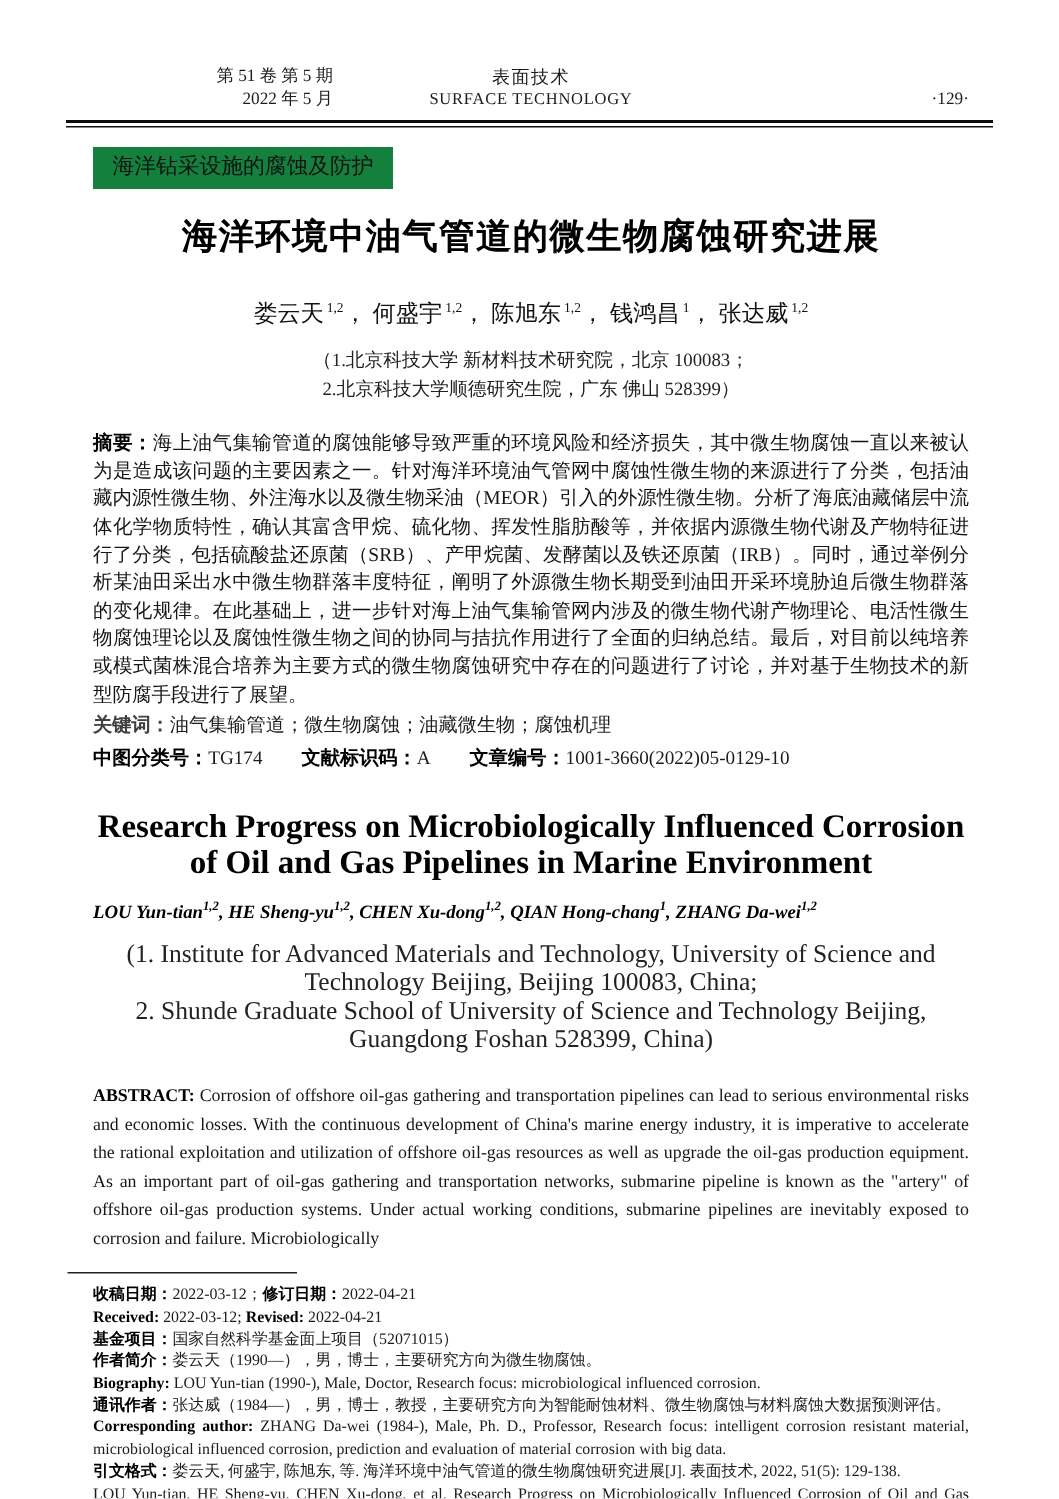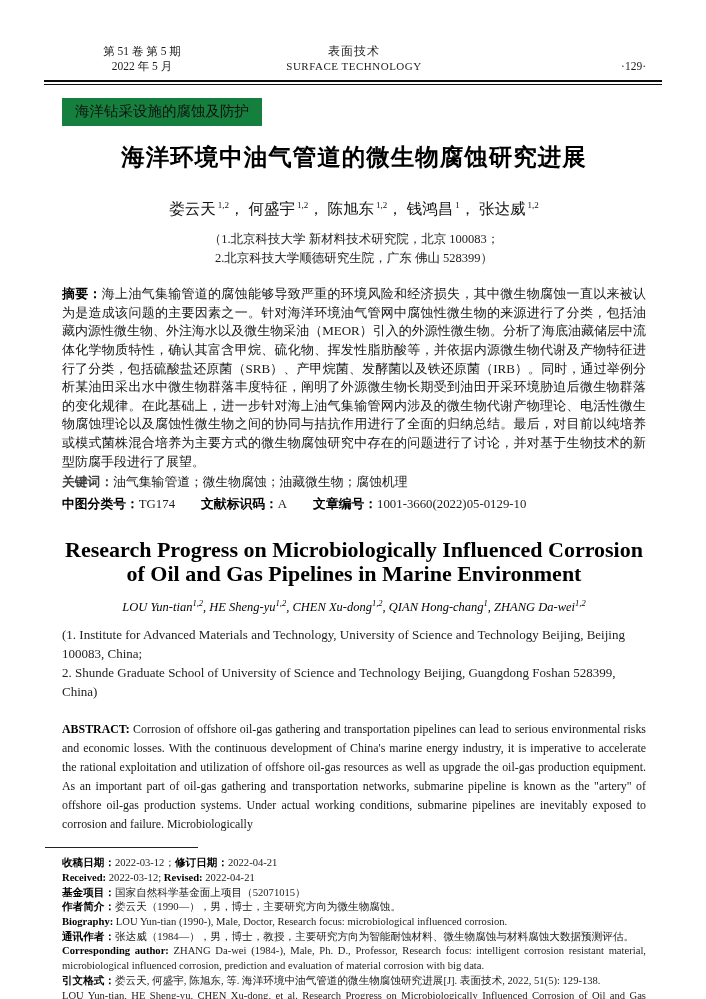--- a/index.html
+++ b/index.html
@@ -9,21 +9,21 @@
     margin:0 auto;
     background:#ffffff;
     color:#1c1c1c;
     font-family:"Liberation Serif","DejaVu Serif",serif;
     box-sizing:border-box;
     padding:44px 60px 0 62px;
     overflow:hidden;
   }
   
   .jhead{display:flex;align-items:flex-start;font-size:11.5px;line-height:15px;}
-  .jhead-left{width:160px;text-align:center;}
+  .jhead-left{width:160px;text-align:right;}
   .jhead-center{flex:1;text-align:center;}
   .jhead-right{width:160px;text-align:right;padding-top:15px;}
   .jhead .cn{font-size:12px;letter-spacing:1px;}
   .jhead .en{font-size:11px;letter-spacing:.5px;}
   .rule-thick{margin-top:6px;margin-left:-18px;margin-right:-16px;border-top:2.6px solid #0d0d0d;}
   .rule-thin{margin-top:2px;margin-left:-18px;margin-right:-16px;border-top:1px solid #0d0d0d;}
   
   .col-tag{
     display:inline-block;margin-top:13px;
     background:#15803d;color:#111;
@@ -44,23 +44,23 @@
   .abs-cn .lbl{font-weight:bold;color:#000;}
   .kw-line{margin-top:1px;font-size:12.8px;line-height:20px;}
   .kw-line .lbl{font-weight:bold;color:#404040;}
   .clc-line{margin-top:2px;font-size:12.8px;line-height:20px;}
   .clc-line .lbl{font-weight:bold;color:#000;}
   .clc-line .gap{display:inline-block;width:26px;}
   .doi-line{margin-top:2px;font-size:12.8px;line-height:20px;}
   .doi-line .lbl{font-weight:bold;color:#000;}
   
   .title-en{margin-top:24px;text-align:center;font-weight:bold;font-size:22px;line-height:24px;color:#000;}
-  .authors-en{margin-top:9px;text-align:center;font-weight:normal;font-style:italic;font-size:12.5px;line-height:17px;color:#000;}
+  .authors-en{margin-top:9px;font-weight:bold;font-style:italic;font-size:12.5px;line-height:17px;color:#000;}
   .authors-en sup{font-size:8.5px;font-style:italic;}
-  .affil-en{margin-top:9px;text-align:left;font-size:13px;line-height:19px;color:#222;}
+  .affil-en{margin-top:9px;text-align:center;font-size:17px;line-height:19px;color:#222;}
   .abs-en{margin-top:19px;text-align:justify;font-size:11.9px;line-height:19px;color:#161616;}
   .abs-en .lbl{font-weight:bold;color:#000;font-family:Liberation Serif, serif;}
   
   .foot-rule{margin-top:13px;margin-left:-17px;width:153px;border-top:1.2px solid #222;}
   .footnotes{margin-top:8px;font-size:10.6px;line-height:14.7px;text-align:justify;color:#1b1b1b;}
   .footnotes .fl{margin:0;}
   .footnotes .b{font-weight:bold;color:#000;}
 </style>
 </head>
 <body>

